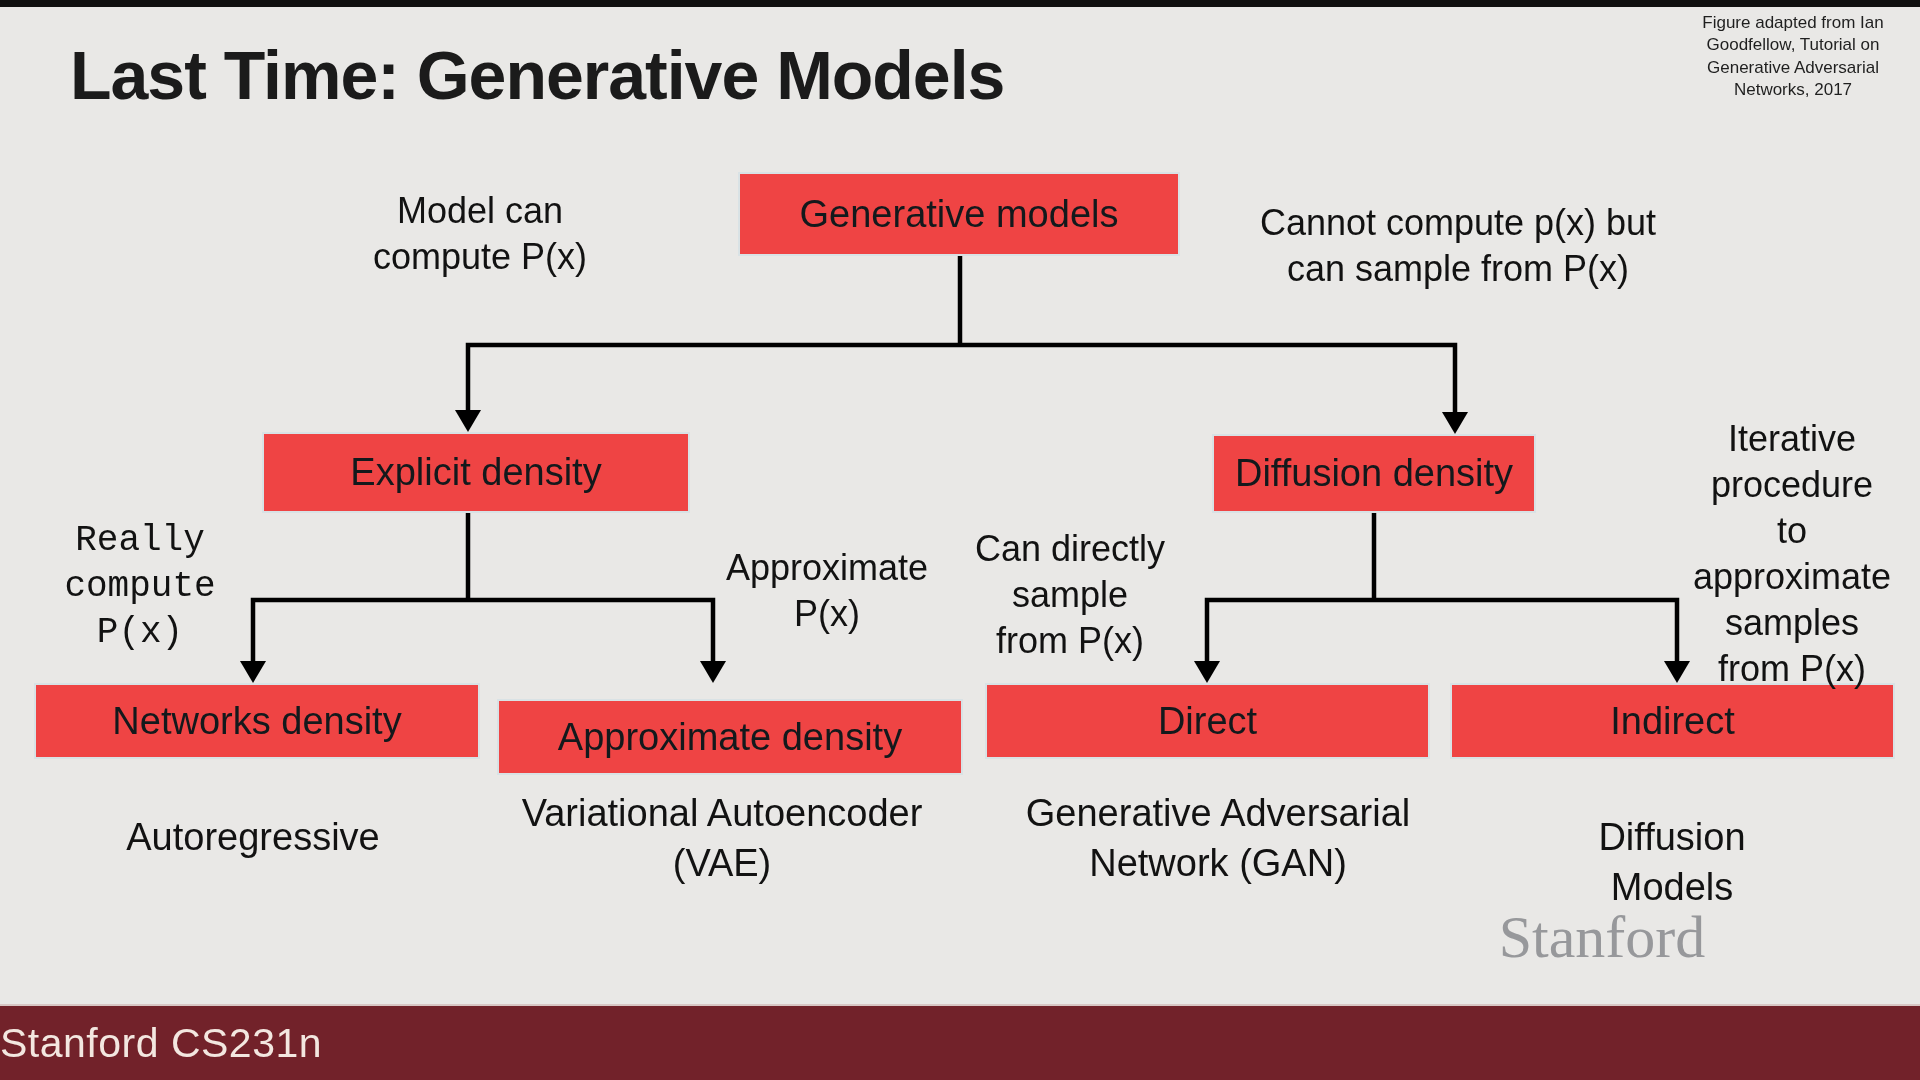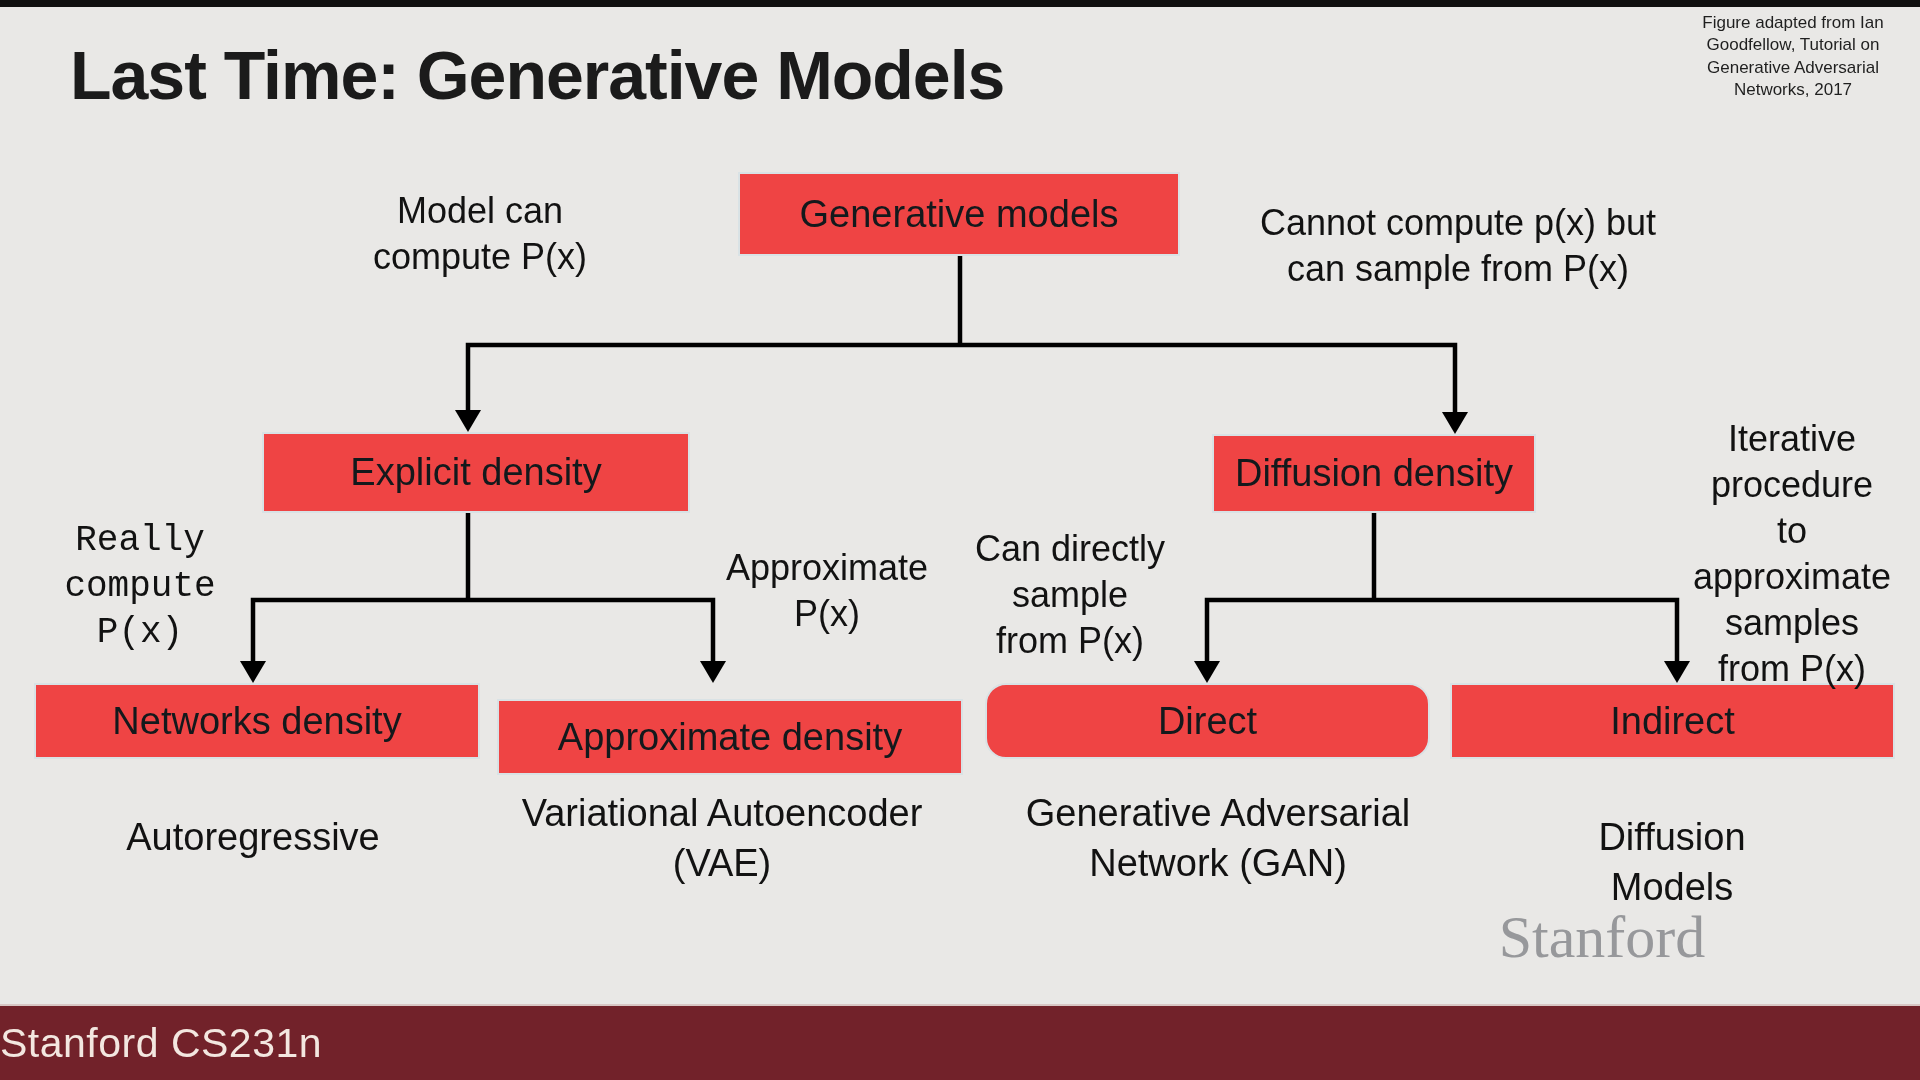--- a/index.html
+++ b/index.html
@@ -89,21 +89,21 @@
   <div class="box" style="left:738px;top:172px;width:442px;height:84px;">Generative models</div>
 
   <div class="box" style="left:262px;top:432px;width:428px;height:81px;">Explicit density</div>
 
   <div class="box" style="left:1212px;top:434px;width:324px;height:79px;">Diffusion density</div>
 
   <div class="box" style="left:34px;top:683px;width:446px;height:76px;">Networks density</div>
 
   <div class="box" style="left:497px;top:699px;width:466px;height:76px;">Approximate density</div>
 
-  <div class="box" style="left:985px;top:683px;width:445px;height:76px;border-radius:21px;">Direct</div>
+  <div class="box" style="left:985px;top:683px;width:445px;height:76px;">Direct</div>
 
   <div class="box" style="left:1450px;top:683px;width:445px;height:76px;">Indirect</div>
 
   <div class="ann" style="left:480px;top:188px;">Model can
 compute P(x)</div>
 
   <div class="ann" style="left:1458px;top:200px;">Cannot compute p(x) but
 can sample from P(x)</div>
 
   <div class="ann" style="left:140px;top:518px;font-family:Liberation Mono, monospace;">Really

